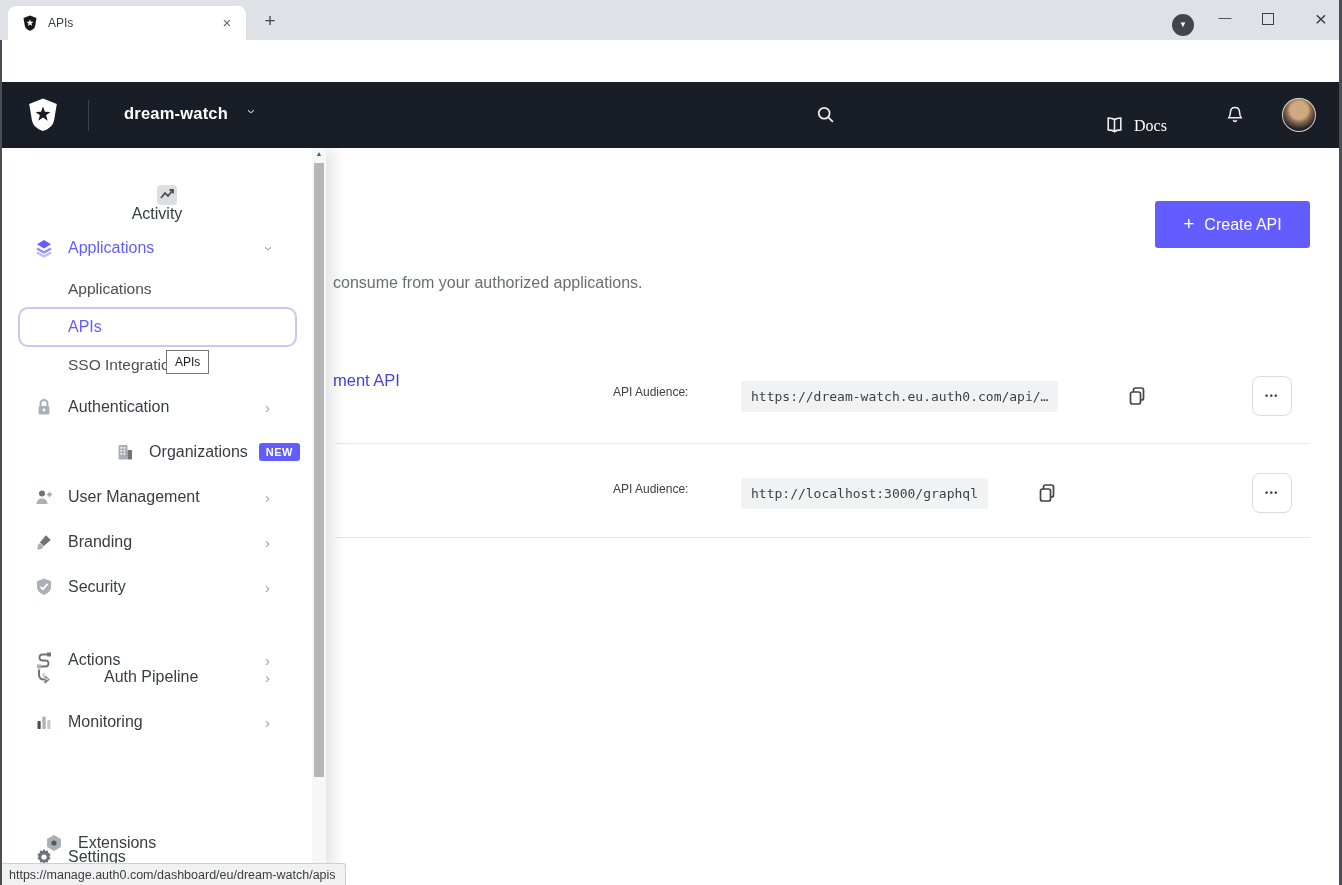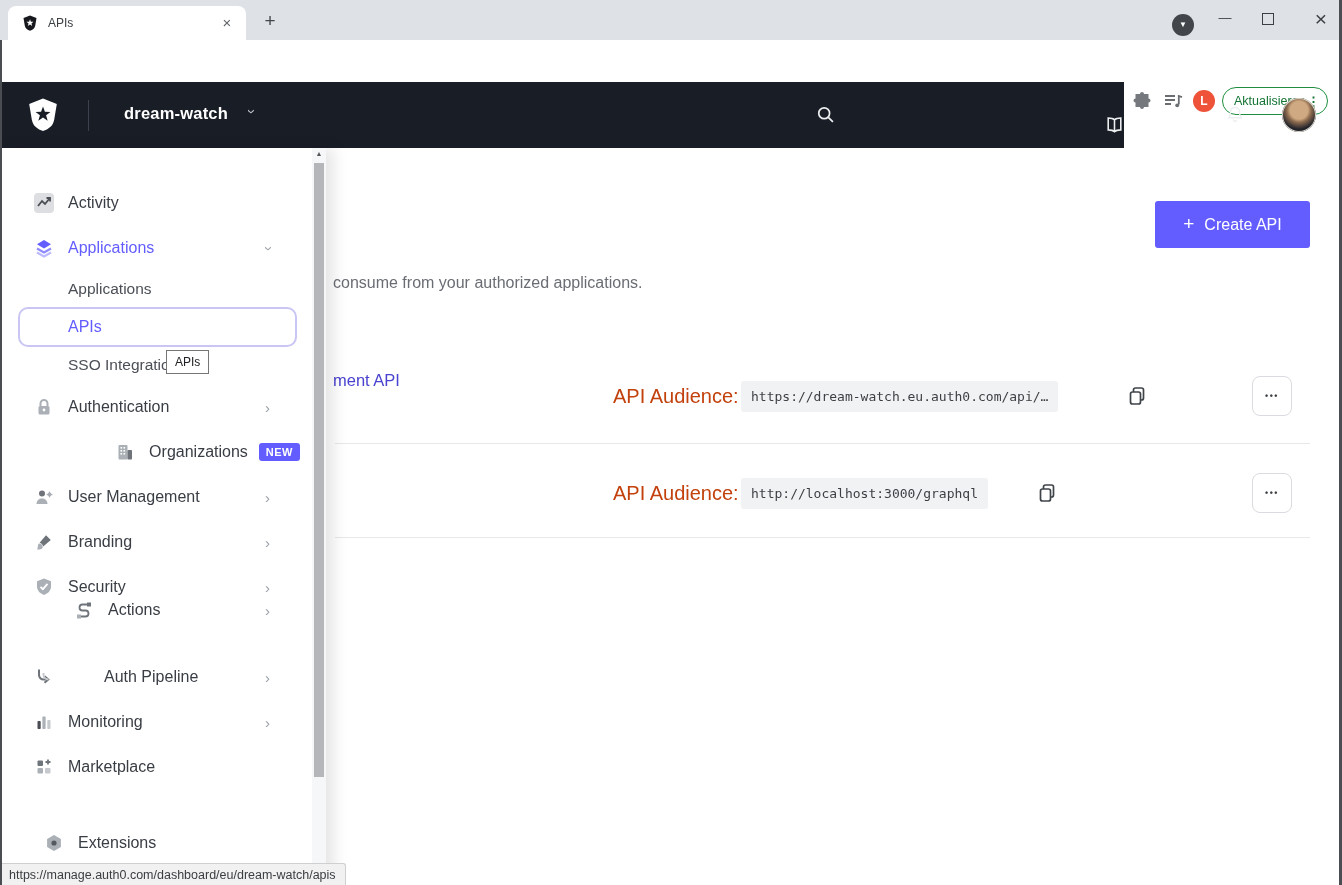--- a/index.html
+++ b/index.html
@@ -50,21 +50,21 @@
   .tp-ext { color:#e23a4e; font-weight:bold; font-size:16px; line-height:22px; font-style:normal; }
   .l-avatar { border-radius:50%; background:#ee5339; color:#fff; font-size:12px; font-weight:bold; text-align:center; line-height:22px; }
   .update-pill {
     left:1222px; top:47px; width:106px; height:28px; border:1.5px solid #1e8e3e; border-radius:14px;
     display:flex; align-items:center; padding:0 7px 0 11px; background:#fff;
   }
   .update-label { color:#137333; font-size:12.5px; flex:1; }
   .update-kebab { color:#137333; font-size:13px; font-weight:bold; }
 
   
-  .site-header { left:0; top:82px; width:1124px; height:66px; background:#191d26; }
+  .site-header { left:0; top:82px; width:1342px; height:66px; background:#191d26; }
   .logo-svg { left:26px; top:97px; width:34px; height:35px; }
   .hdr-divider { left:88px; top:100px; width:1px; height:31px; background:#3c414d; }
   .tenant { left:124px; top:104px; font-size:16.5px; font-weight:bold; color:#ffffff; letter-spacing:.2px; }
   .tenant-chev { left:250px; top:103px; color:#c8ccd2; font-size:15px; display:inline-block; transform:rotate(90deg); }
   .hdr-search { left:815px; top:104px; width:21px; height:21px; }
   .discuss-btn {
     left:868px; top:93px; width:205px; height:44px; border:1px solid #5a6068; border-radius:3px;
     color:#e8eaed; font-size:15.5px; display:flex; align-items:center; justify-content:center;
   }
   .docs-wrap { left:1104px; top:103px; display:flex; align-items:center; gap:9px; color:#ffffff; font-size:16px; }
@@ -77,21 +77,21 @@
   }
 
   
   .create-btn {
     left:1155px; top:201px; width:155px; height:47px; background:#635dff; border-radius:3px;
     color:#ffffff; font-size:16px; display:flex; align-items:center; justify-content:center; gap:10px;
   }
   .create-plus { font-size:19px; font-weight:normal; margin-top:-2px; }
   .page-desc { left:333px; top:274px; font-size:16px; color:#6a6d73; }
   .api-name { left:333px; top:371px; font-size:16.5px; color:#4a43cf; font-weight:500; }
-  .aud-label { font-size:20px; color:#c2410c; top:385px; left:613px; }
+  .aud-label { font-size:12px; color:#404040; top:385px; left:613px; }
   .aud-chip {
     background:#f1f2f3; border-radius:3px; height:31px; display:flex; align-items:center;
     padding:0 10px; font-family:"DejaVu Sans Mono", monospace; font-size:13px; color:#3c3f44; white-space:nowrap;
   }
   .copy-ic { width:22px; height:22px; }
   .kebab-btn {
     width:40px; height:40px; border:1px solid #d9dbe0; border-radius:8px; background:#fff;
     display:flex; align-items:center; justify-content:center;
     color:#3c4043; font-size:9px; letter-spacing:1.5px; font-weight:bold;
   }
@@ -275,21 +275,21 @@
   </svg>
   <div class="abs kebab-btn" style="left:1252px; top:473px;">
     <span>•••</span>
   </div>
   <div class="abs row-divider" style="top:537px;"></div>
 </div>
 
 <div class="abs sidebar-wrap">
   <div class="sidebar-panel">
 
-    <div class="side-item" style="top:37px;">
+    <div class="side-item" style="top:37px;flex-direction:column;">
       <span class="sicon">
         <svg viewBox="0 0 20 20">
             <rect width="20" height="20" rx="4" fill="#dcdee1"></rect>
             <path d="M4 13 L8 8 L11 11 L15.5 5.5" stroke="#4a4e54" stroke-width="1.8" fill="none"></path>
             <path d="M12.5 5 h3.5 v3.5" stroke="#4a4e54" stroke-width="1.8" fill="none"></path>
           </svg>
       </span>
       <span class="slabel">Activity</span>
     </div>
 
@@ -379,21 +379,21 @@
       <span class="sicon">
         <svg viewBox="0 0 20 20">
             <path d="M10 1.5 l7 2.8 v5.2 c0 4.2-3 6.8-7 8.5 -4-1.7-7-4.3-7-8.5 V4.3 Z" fill="#aab0b6"></path>
             <path d="M6.5 9.8 l2.4 2.4 4.6-5.4" stroke="#ffffff" stroke-width="1.8" fill="none"></path>
           </svg>
       </span>
       <span class="slabel">Security</span>
       <span class="schev">›</span>
     </div>
 
-    <div class="side-item" style="top:444px;padding-left:40px;">
+    <div class="side-item" style="top:494px;">
       <span class="sicon">
         <svg viewBox="0 0 20 20">
             <path d="M13 4.5 H8.5 a3 3 0 0 0 0 6 h3 a3 3 0 0 1 0 6 H7" stroke="#6f747b" stroke-width="1.8" fill="none"></path>
             <rect x="13" y="2.5" width="4" height="4" fill="#6f747b"></rect>
             <rect x="3" y="14.5" width="4" height="4" fill="#aab0b6"></rect>
           </svg>
       </span>
       <span class="slabel">Actions</span>
       <span class="schev">›</span>
     </div>
@@ -415,42 +415,40 @@
         <svg viewBox="0 0 20 20">
             <rect x="3.5" y="9" width="3.2" height="8" rx="0.8" fill="#4a4e54"></rect>
             <rect x="8.4" y="4.5" width="3.2" height="12.5" rx="0.8" fill="#aab0b6"></rect>
             <rect x="13.3" y="8" width="3.2" height="9" rx="0.8" fill="#c6cace"></rect>
           </svg>
       </span>
       <span class="slabel">Monitoring</span>
       <span class="schev">›</span>
     </div>
 
-    <div class="side-item" style="top:601px;">
-      <span class="sicon">
-        <svg viewBox="0 0 20 20">
-            <rect x="3.5" y="3.5" width="5.5" height="5.5" rx="1" fill="#6f747b"></rect>
-            <rect x="3.5" y="11" width="5.5" height="5.5" rx="1" fill="#aab0b6"></rect>
-            <rect x="11" y="11" width="5.5" height="5.5" rx="1" fill="#c6cace"></rect>
-            <path d="M14 2.5 v5 M11.5 5 h5" stroke="#6f747b" stroke-width="1.8" fill="none"></path>
-          </svg>
-      </span>
-      <span class="slabel">Marketplace</span>
-    </div>
 
     <div class="side-item" style="top:677px;margin-left:10px;">
       <span class="sicon">
         <svg viewBox="0 0 20 20">
             <path d="M10 2 l6.9 4 v8 l-6.9 4 -6.9-4 v-8 Z" fill="#aab0b6"></path>
             <circle cx="10" cy="10" r="2.6" fill="#55595f"></circle>
           </svg>
       </span>
       <span class="slabel">Extensions</span>
     </div>
 
+    <div class="side-item" style="top:691px;">
+      <span class="sicon">
+        <svg viewBox="0 0 20 20">
+            <path d="M10 1.8 l1.3 2.2 2.5-.6 .6 2.5 2.2 1.3 -1.1 2.3 1.1 2.3 -2.2 1.3 -.6 2.5 -2.5-.6 -1.3 2.2 -1.3-2.2 -2.5 .6 -.6-2.5 -2.2-1.3 1.1-2.3 -1.1-2.3 2.2-1.3 .6-2.5 2.5 .6 Z" fill="#6f747b"></path>
+            <circle cx="10" cy="10" r="2.6" fill="#ffffff"></circle>
+          </svg>
+      </span>
+      <span class="slabel">Settings</span>
+    </div>
 
   </div>
 
   <div class="side-scroll">
     <div class="scroll-arrow">▲</div>
     <div class="scroll-thumb"></div>
   </div>
 </div>
 
 <div class="abs apis-tooltip">APIs</div>

